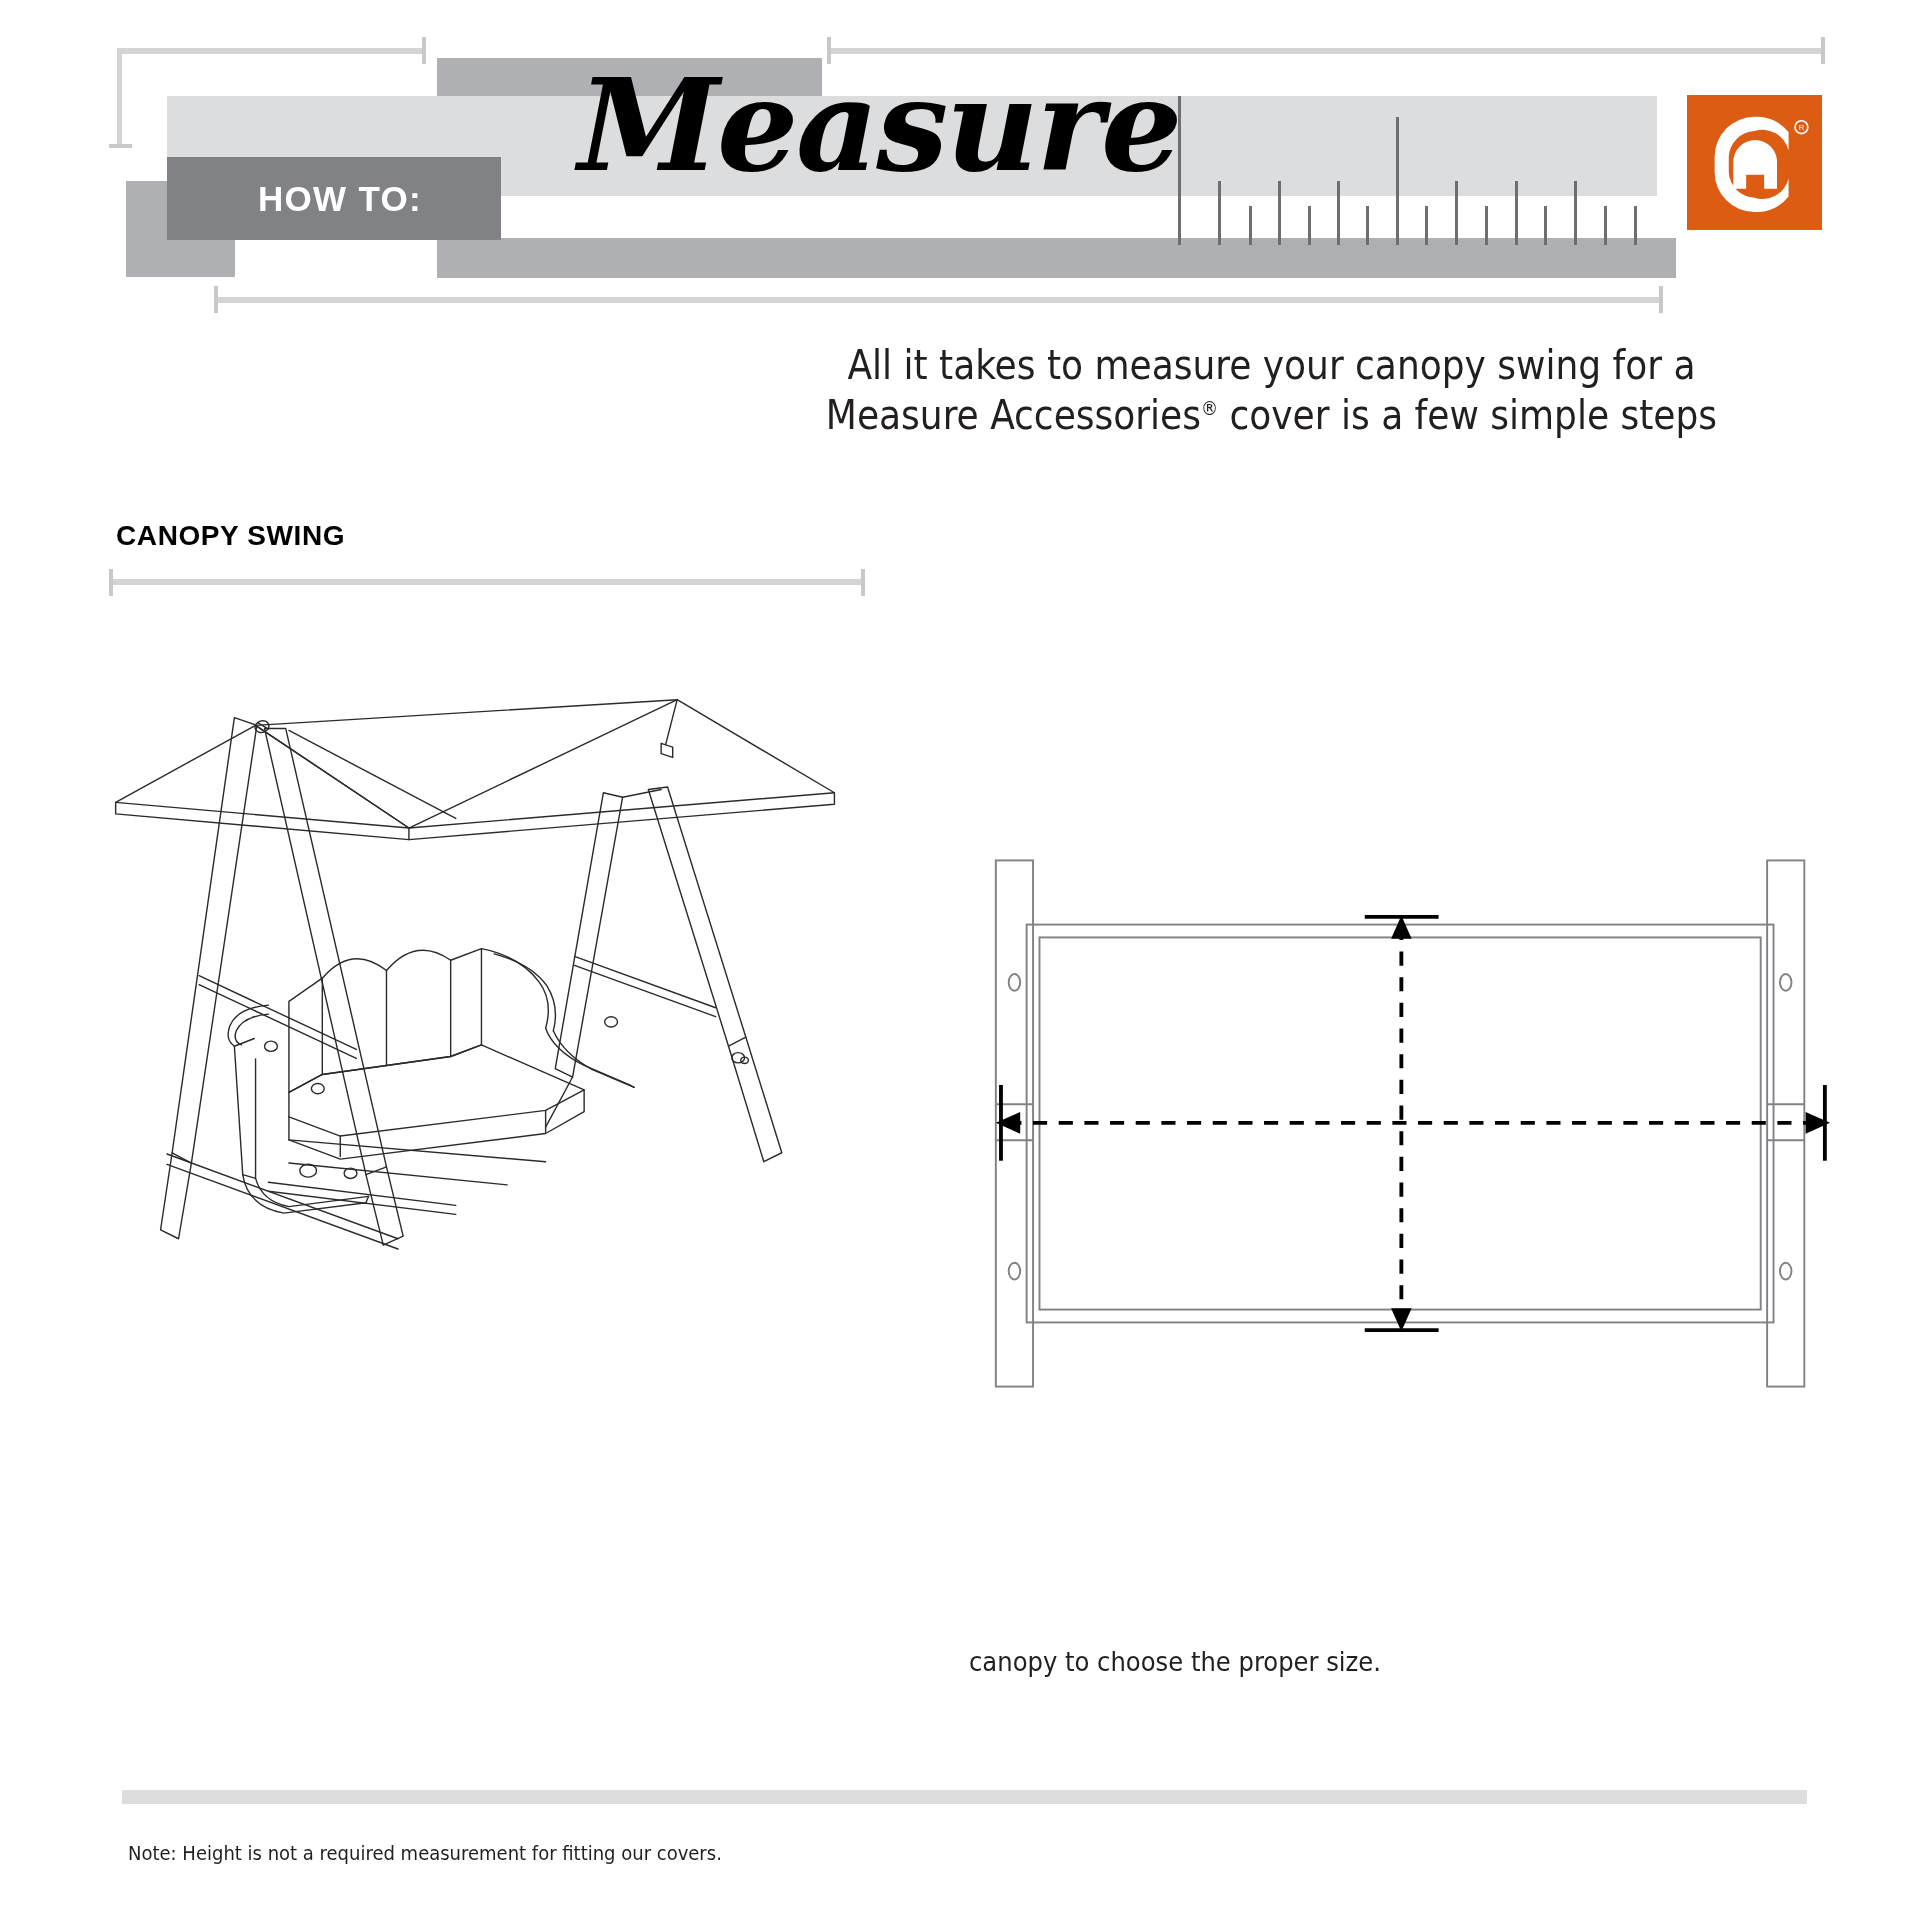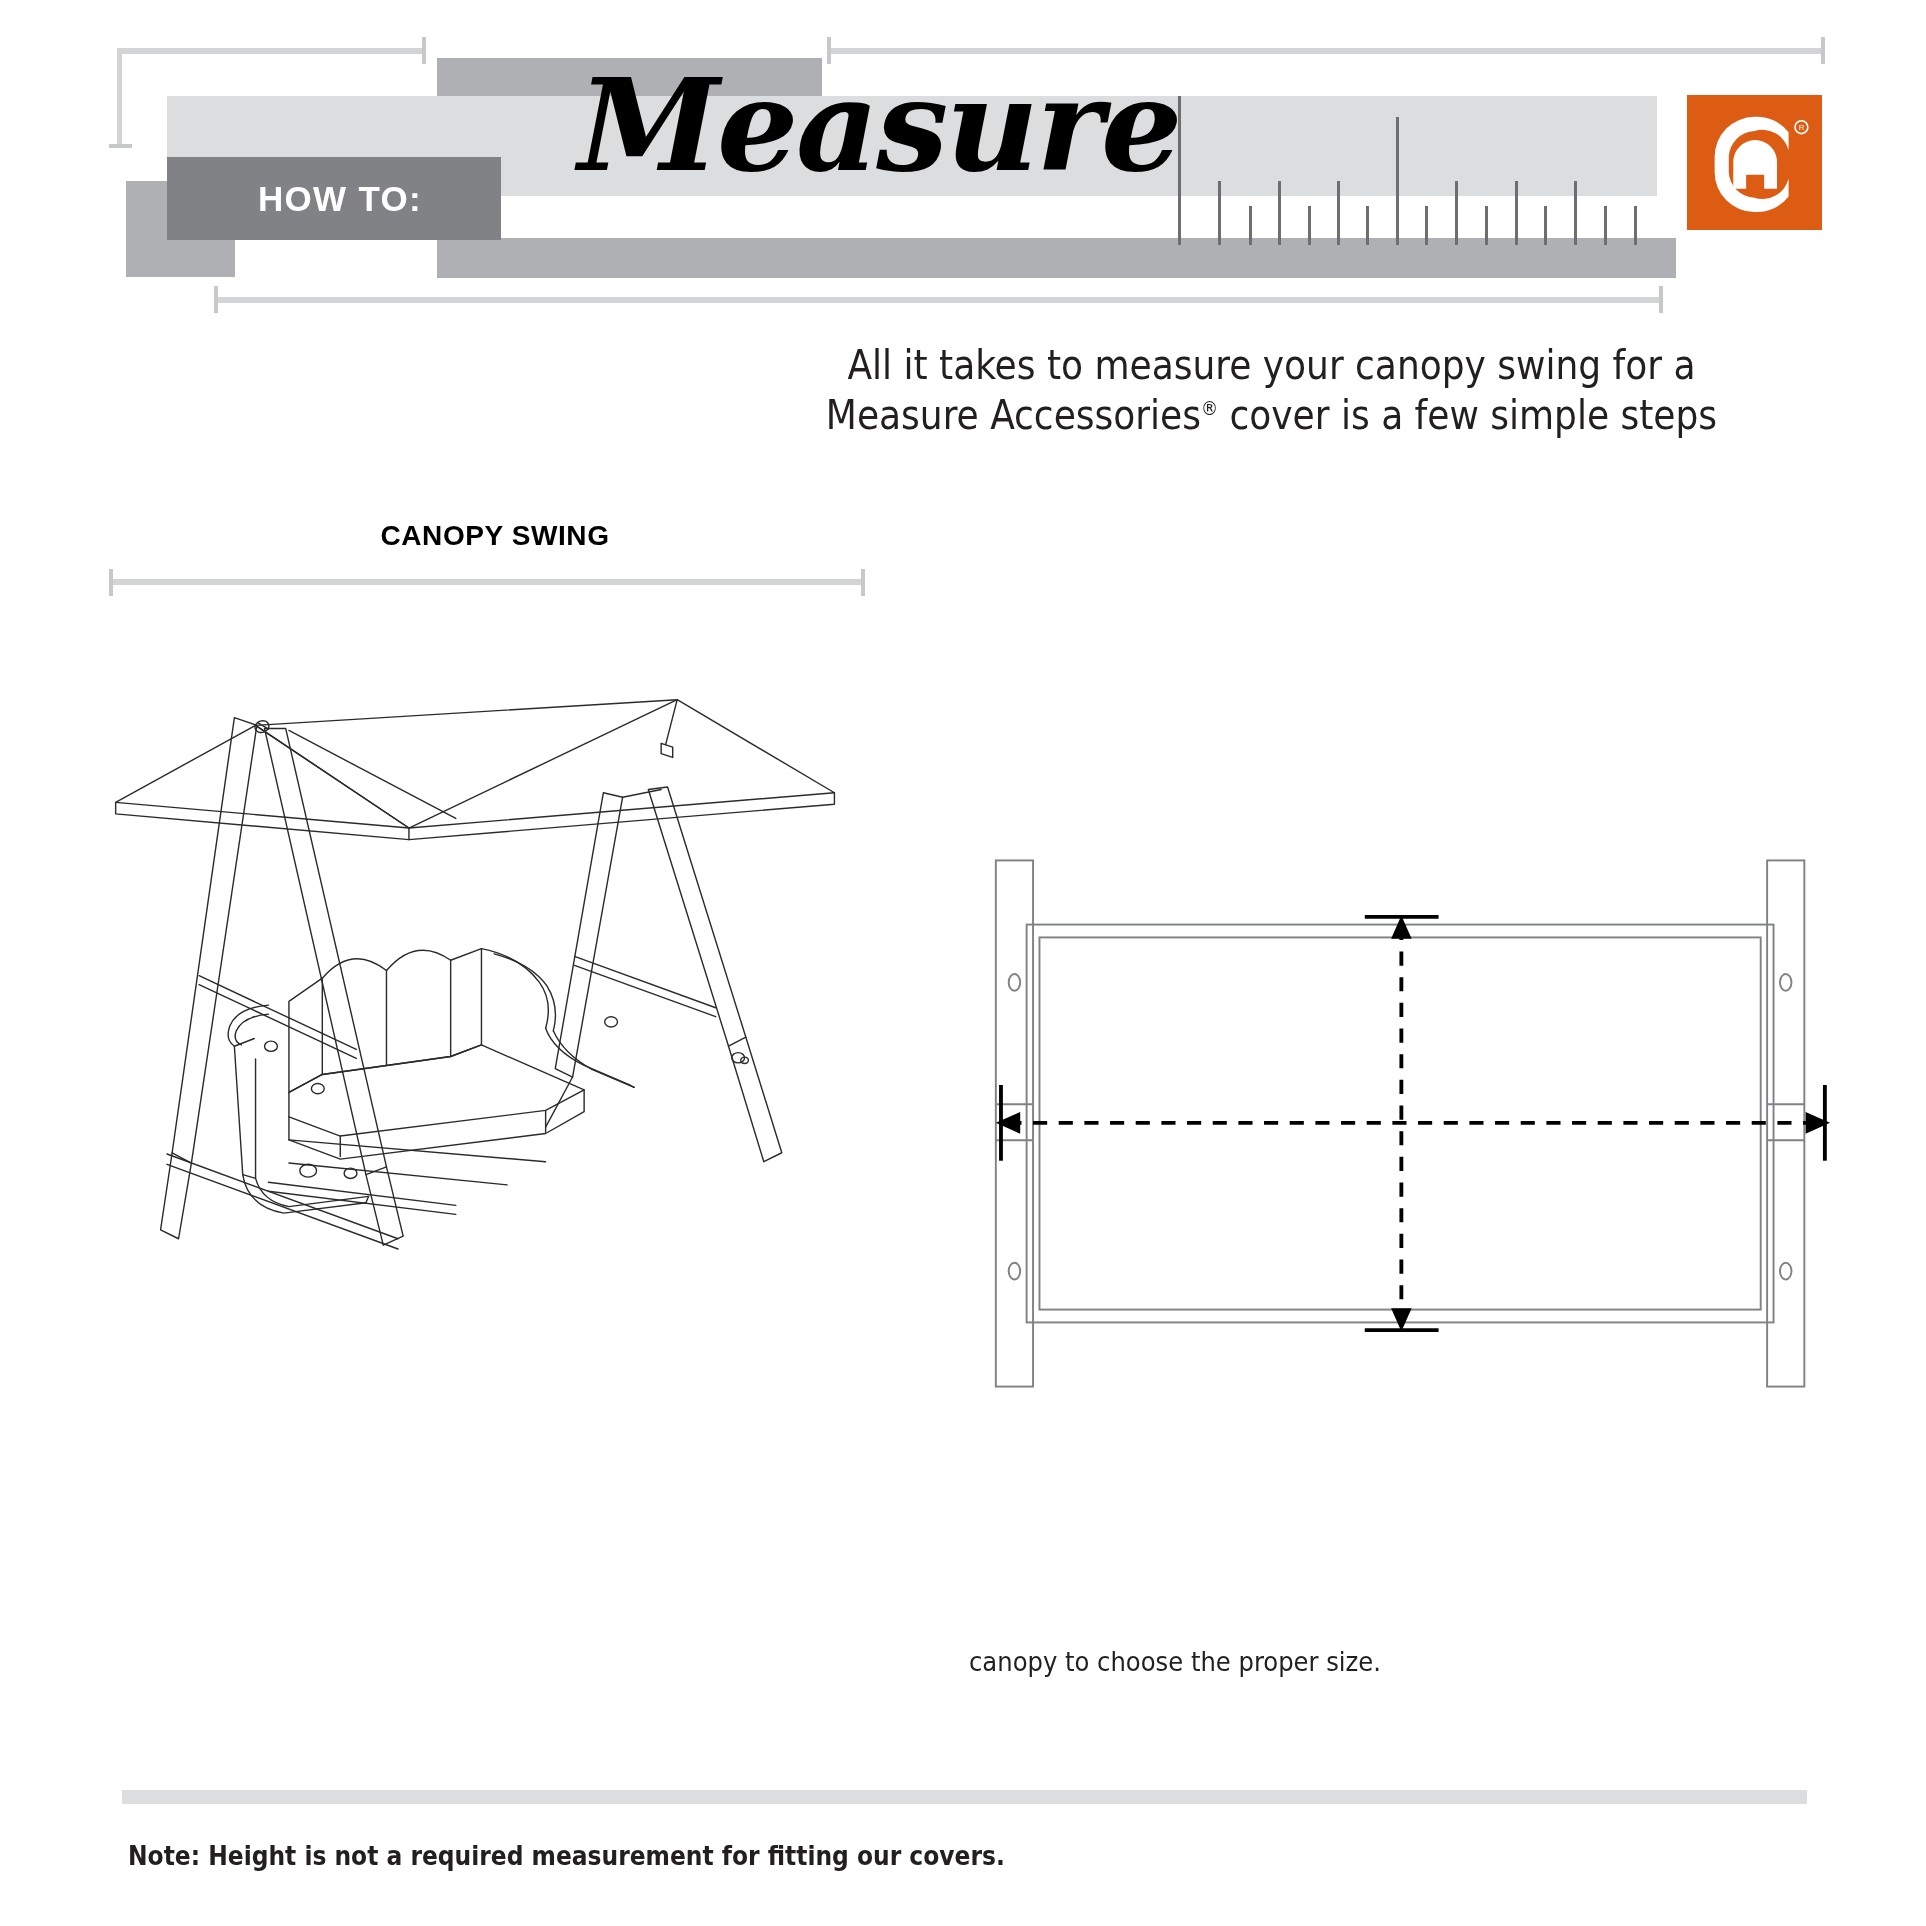--- a/index.html
+++ b/index.html
@@ -36,33 +36,33 @@
   .dimline-v{position:absolute;width:5.1px;background:#d3d4d6;}
   .dimcap-h{position:absolute;height:3.9px;background:#c7c8ca;}
 
   
   #subtitle{left:681px;top:340px;width:1181px;text-align:center;
             font-size:40px;color:#231f20;line-height:1.25;
             font-family:"DejaVu Sans Condensed","Liberation Sans",sans-serif;
             font-stretch:condensed;}
   #subtitle sup{font-size:19px;vertical-align:super;}
 
-  #canopy-swing-label{left:116px;top:520px;width:758px;text-align:center;
+  #canopy-swing-label{left:116px;top:520px;width:758px;text-align:left;
        font-size:28px;font-weight:700;color:#000;letter-spacing:0.6px;}
 
   #right-caption{left:969px;top:1644px;width:899px;
        font-size:27px;color:#231f20;line-height:1.35;
        font-family:"DejaVu Sans Condensed","Liberation Sans",sans-serif;
        font-stretch:condensed;}
 
   #bottom-divider{left:122px;top:1790px;width:1685px;height:14px;background:#dcdddf;}
 
-  #note{left:128px;top:1841px;width:1284px;font-size:26px;color:#231f20;
+  #note{left:128px;top:1841px;width:1284px;font-size:20px;color:#231f20;
         font-family:"DejaVu Sans Condensed","Liberation Sans",sans-serif;
-        font-stretch:condensed;font-weight:bold;}
+        font-stretch:condensed;}
 
   #swing-art{left:96px;top:597px;width:803px;height:661px;}
   #canopy-diagram{left:989px;top:854px;width:912px;height:539px;}
 </style>
 </head>
 <body>
 
 <div class="dimline-h abs" style="left:117px;top:48px;width:308px;"></div>
 <div class="dimline-v abs" style="left:117px;top:48px;height:100px;"></div>
 <div class="dimcap-h abs" style="left:109px;top:144px;width:23px;"></div>

